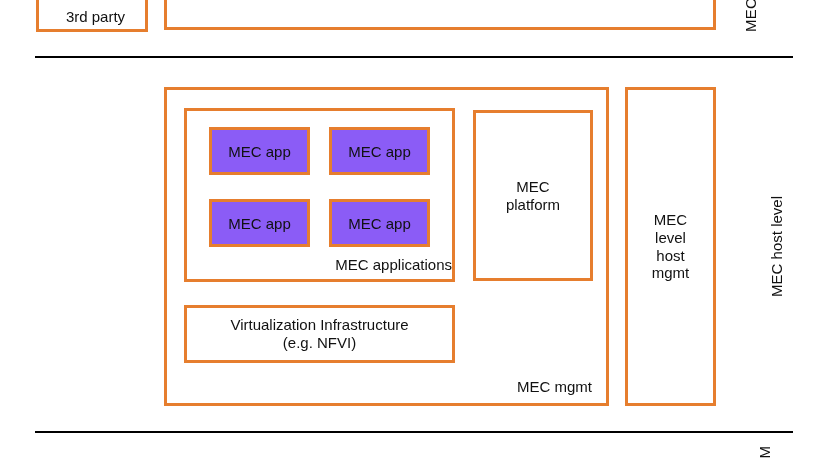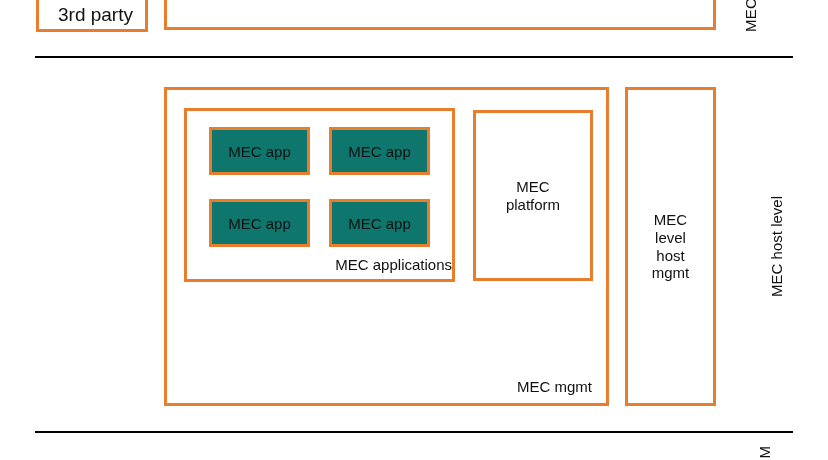--- a/index.html
+++ b/index.html
@@ -52,21 +52,21 @@
   
   #third-party-box {
     left: 36px;
     top: -26px;
     width: 112px;
     height: 58px;
     align-items: flex-end;
     padding-bottom: 3px;
   }
   #third-party-label {
-    font-size: 19px;
+    font-size: 15px;
     margin-left: 7px;
   }
 
   #top-wide-box {
     left: 164px;
     top: -26px;
     width: 552px;
     height: 56px;
   }
 
@@ -121,21 +121,21 @@
     right: 0;
     bottom: 6px;
     text-align: right;
     font-size: 15px;
   }
 
   .mec-app-box {
     position: absolute;
     box-sizing: border-box;
     border: 3px solid #E67E2E;
-    background: #0f766e;
+    background: #8b5cf6;
     width: 101px;
     height: 48px;
     display: flex;
     align-items: center;
     justify-content: center;
     font-size: 15px;
   }
   #mec-app-1 { left: 22px;  top: 16px; }
   #mec-app-2 { left: 142px; top: 16px; }
   #mec-app-3 { left: 22px;  top: 88px; }
@@ -245,20 +245,24 @@
       </div>
 
       <div id="mec-applications-label">MEC applications</div>
     </div>
 
     <div class="obox ctr" id="mec-platform-box">
       <span style="white-space:pre-line;">MEC
 platform</span>
     </div>
 
+    <div class="obox ctr" id="virtualization-box">
+      <span style="white-space:pre-line;">Virtualization Infrastructure
+(e.g. NFVI)</span>
+    </div>
 
     <div id="mec-host-label">MEC mgmt</div>
   </div>
 
   <div class="obox ctr" id="mec-level-host-mgmt-box">
     <span style="white-space:pre-line;">MEC
 level
 host
 mgmt</span>
   </div>

